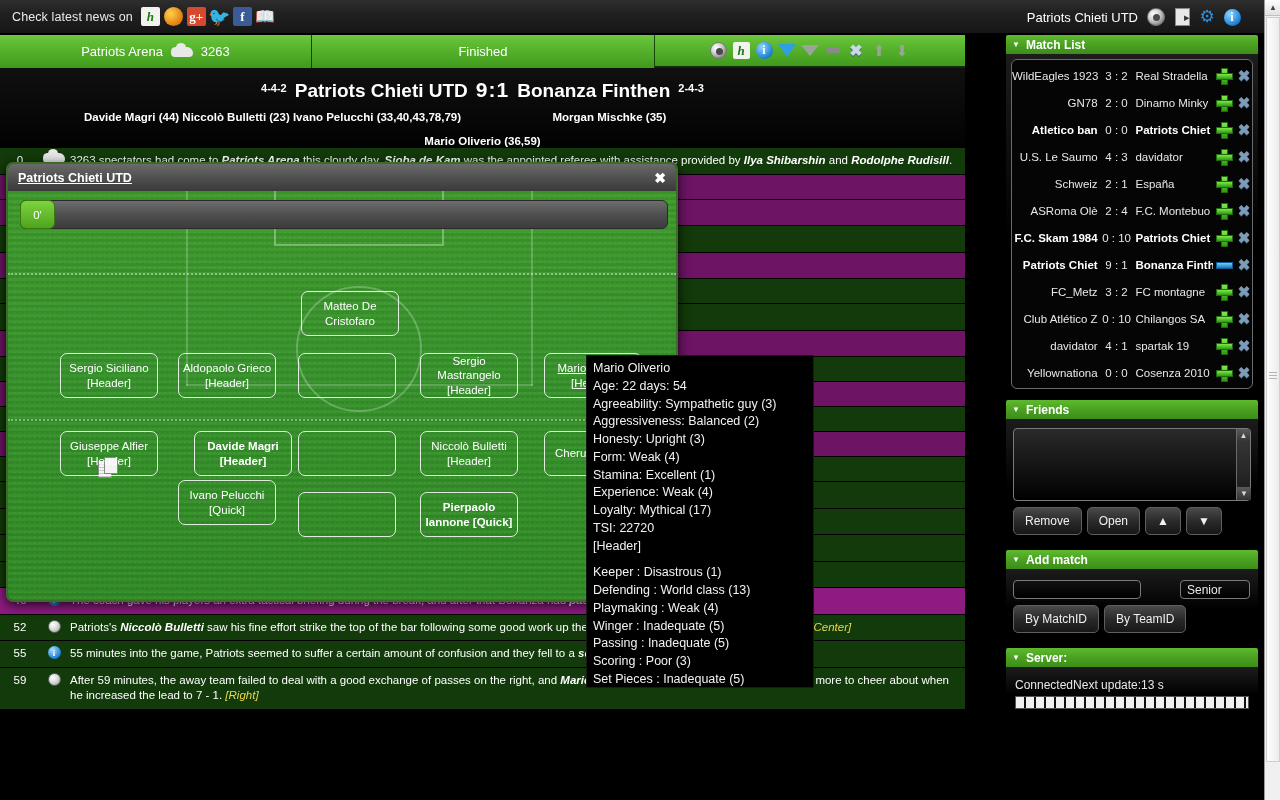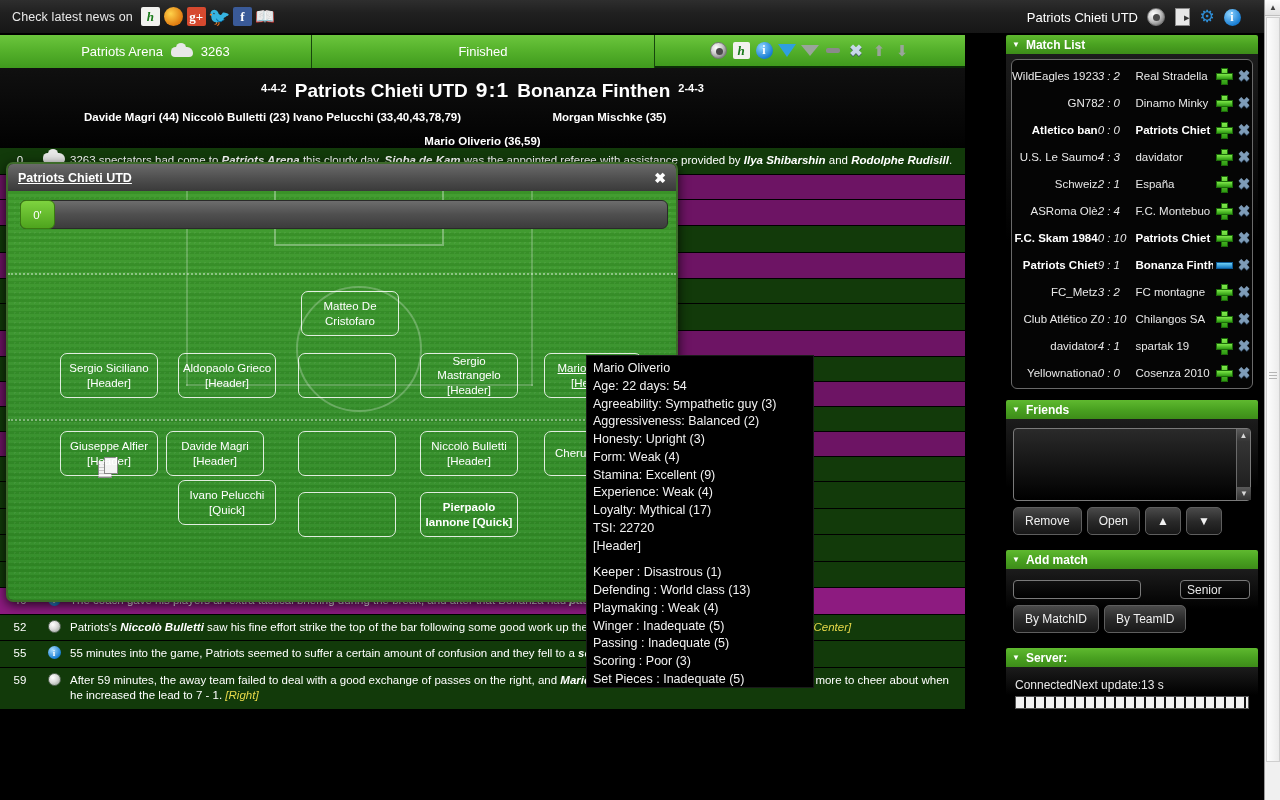--- a/index.html
+++ b/index.html
@@ -139,21 +139,21 @@
     color: #fff; font-size: 12px; font-weight: bold; height: 19px;
     display: flex; align-items: center; padding-left: 6px; gap: 6px;
     border-radius: 2px 2px 0 0;
   }
   .caret { font-size: 8px; }
   .panel-body { background: linear-gradient(#1c1c1c 0%, #000 55%, #000 100%); padding: 5px; }
 
   .matchlist-box { border: 1px solid #6a6a6a; border-radius: 6px; background:#050505; padding: 2px 0; }
   .mrow { display: flex; align-items: center; height: 27px; font-size: 11.5px; color: #e8e8e8; }
   .mrow .mhome { width: 86px; text-align: right; white-space: nowrap; overflow: hidden; }
-  .mrow .mscore { width: 38px; white-space: nowrap; font-style: italic; }
+  .mrow .mscore { width: 38px; text-align: center; white-space: nowrap; }
   .mrow .maway { width: 78px; text-align: left; white-space: nowrap; overflow: hidden; }
   .mrow.bold .mhome, .mrow.bold .maway { font-weight: bold; color: #fff; }
   .plus-ico { width: 15px; height: 15px; position: relative; margin-left: 3px; }
   .plus-ico:before, .plus-ico:after { content:''; position:absolute; background: linear-gradient(#7ee84a,#2e9b12); border:1px solid #1d6b0a;}
   .plus-ico:before { left: 5px; top: 0; width: 5px; height: 15px; }
   .plus-ico:after { left: 0; top: 5px; width: 15px; height: 5px; }
   .minus-ico { width: 15px; height: 15px; position: relative; margin-left: 3px; }
   .minus-ico:after { content:''; position:absolute; left:0; top:5px; width:15px; height:5px;
      background: linear-gradient(#6fd0f5,#1678c0); border:1px solid #0d5a96; }
   .xb-ico { width: 16px; height: 16px; margin-left: 5px; color:#7e9cb8; font-size:15px; font-weight:bold;
@@ -656,21 +656,21 @@
             <span class="prole">[Header]</span>
           </div>
           <div class="pbox hovered" style="left: 536px; top: 162px;">
             <span class="pname">Mario Oliverio</span>
             <span class="prole">[Header]</span>
           </div>
           <div class="pbox" style="left: 52px; top: 240px;">
             <span class="pname">Giuseppe Alfier</span>
             <span class="prole">[Header]</span>
           </div>
-          <div class="pbox" style="left: 158px; top: 240px;">
+          <div class="pbox" style="left: 186px; top: 240px; font-weight: bold;">
             <span class="pname">Davide Magri</span>
             <span class="prole">[Header]</span>
           </div>
           <div class="pbox empty" style="left: 290px; top: 240px;"></div>
           <div class="pbox" style="left: 412px; top: 240px;">
             <span class="pname">Niccolò Bulletti</span>
             <span class="prole">[Header]</span>
           </div>
           <div class="pbox" style="left: 536px; top: 240px;">
             <span class="pname">Cheru Pisano [</span>
@@ -692,21 +692,21 @@
   </div>
 
   <div class="tooltip">
     <div>Mario Oliverio</div>
     <div id="tt-lines">
         <div>Age: 22 days: 54</div>
         <div>Agreeability: Sympathetic guy (3)</div>
         <div>Aggressiveness: Balanced (2)</div>
         <div>Honesty: Upright (3)</div>
         <div>Form: Weak (4)</div>
-        <div>Stamina: Excellent (9)</div>
+        <div>Stamina: Excellent (1)</div>
         <div>Experience: Weak (4)</div>
         <div>Loyalty: Mythical (17)</div>
         <div>TSI: 22720</div>
         <div>[Header]</div>
       </div>
     <div class="tt-gap"></div>
     <div id="tt-skills">
         <div>Keeper : Disastrous (1)</div>
         <div>Defending : World class (13)</div>
         <div>Playmaking : Weak (4)</div>

